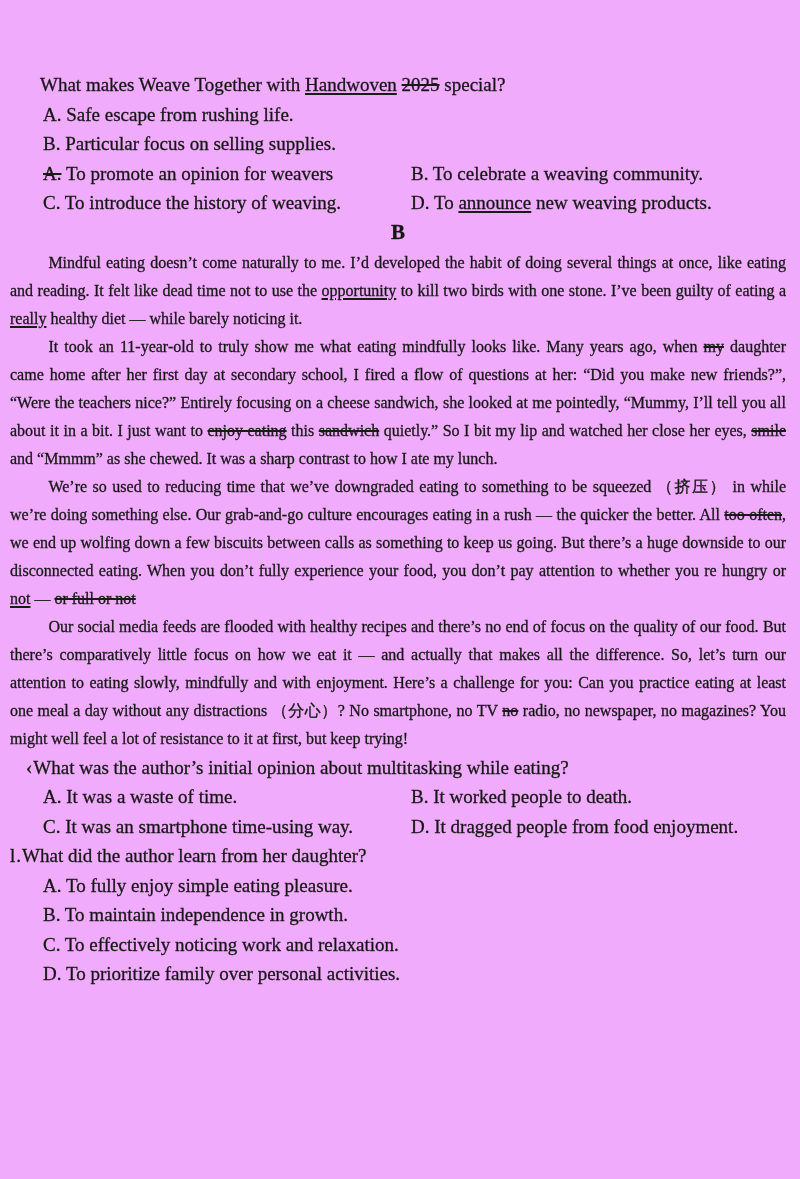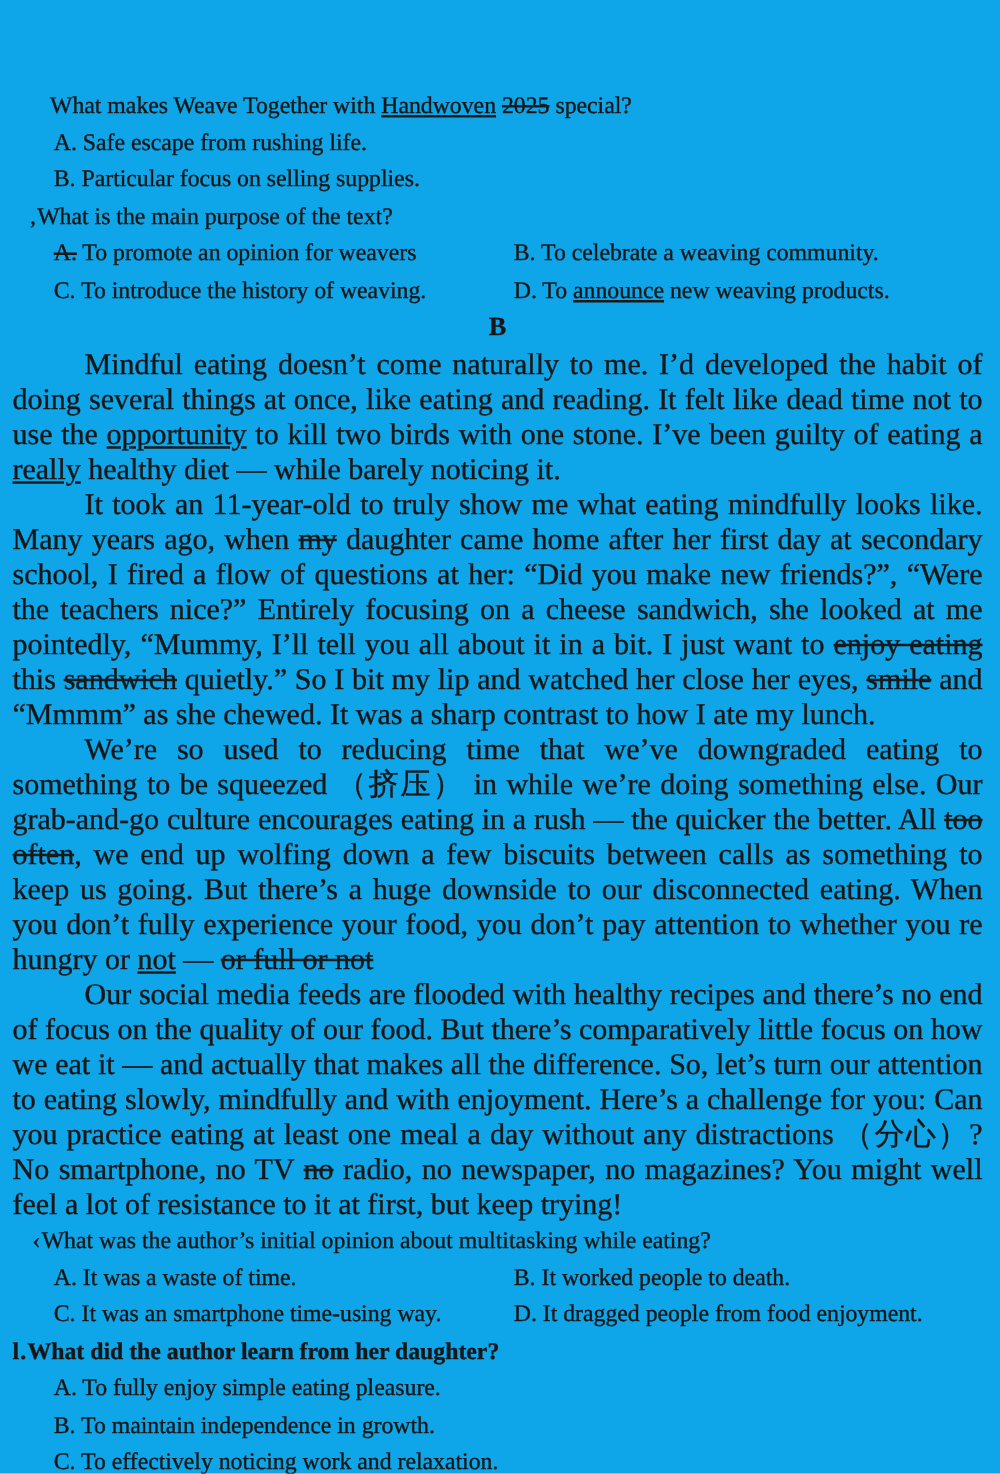--- a/index.html
+++ b/index.html
@@ -1,49 +1,49 @@
 <!DOCTYPE html>
 <html><head>
 <meta charset="utf-8">
 <style>
   html, body { margin: 0; padding: 0; background: #ffffff; }
   .page {
     position: relative;
     width: 800px;
     height: 1179px;
     overflow: hidden;
-    background: #0ea5e9;
+    background: #f0abfc;
     color: #161616;
     font-family: "Liberation Serif", "DejaVu Serif", serif;
     -webkit-text-stroke: 0.3px #1a1a1a;
     box-sizing: border-box;
     padding: 70px 14px 0 10px;
   }
   .question { font-size: 19px; line-height: 29.5px; }
   .question .stem { white-space: nowrap; }
   #questions-top .question:nth-child(1) .stem { padding-left: 30px; }
   #questions-top .question:nth-child(2) .stem { padding-left: 14px; }
   #questions-bottom .question:nth-child(1) .stem { padding-left: 16px; }
-  #questions-bottom .question:nth-child(2) .stem { padding-left: 0px; font-weight: bold; }
+  #questions-bottom .question:nth-child(2) .stem { padding-left: 0px; }
   .options-list .option { padding-left: 33px; white-space: nowrap; }
   .options-grid {
     display: grid;
     grid-template-columns: 368px auto;
     padding-left: 33px;
   }
   .options-grid .option { white-space: nowrap; }
   .edge-mark { letter-spacing: 1px; }
   .section-header {
     text-align: center;
     font-weight: bold;
     font-size: 21px;
     line-height: 27px;
     margin: 1px 0 3px 0;
   }
-  .passage { font-size: 24px; line-height: 28.0px; }
+  .passage { font-size: 16px; line-height: 28.0px; }
   .passage p {
     margin: 0;
     text-align: justify;
     text-indent: 2.4em;
   }
   .run-u { text-decoration: underline; text-decoration-thickness: 1.6px; text-underline-offset: 2px; }
   .run-s { text-decoration: line-through; text-decoration-thickness: 1.6px; }
 </style>
 </head>
 <body>
@@ -51,21 +51,20 @@
 <div class="page">
   <div id="questions-top">
       <div class="question">
         <div class="stem"><span>What makes Weave Together with </span><span class="run-u">Handwoven</span><span> </span><span class="run-s">2025</span><span> special?</span></div>
         <div class="options-list">
           <div class="option"><span>A. Safe escape from rushing life.</span></div>
           <div class="option"><span>B. Particular focus on selling supplies.</span></div>
         </div>
       </div>
       <div class="question">
-        <div class="stem"><span class="edge-mark">,</span><span>What is the main purpose of the text?</span></div>
         <div class="options-grid">
           <div class="option"><span class="run-s">A.</span><span> To promote an opinion for weavers</span></div>
           <div class="option"><span>B. To celebrate a weaving community.</span></div>
           <div class="option"><span>C. To introduce the history of weaving.</span></div>
           <div class="option"><span>D. To </span><span class="run-u">announce</span><span> new weaving products.</span></div>
         </div>
       </div>
     </div>
   <div class="section-header">B</div>
   <div class="passage" id="passage">

